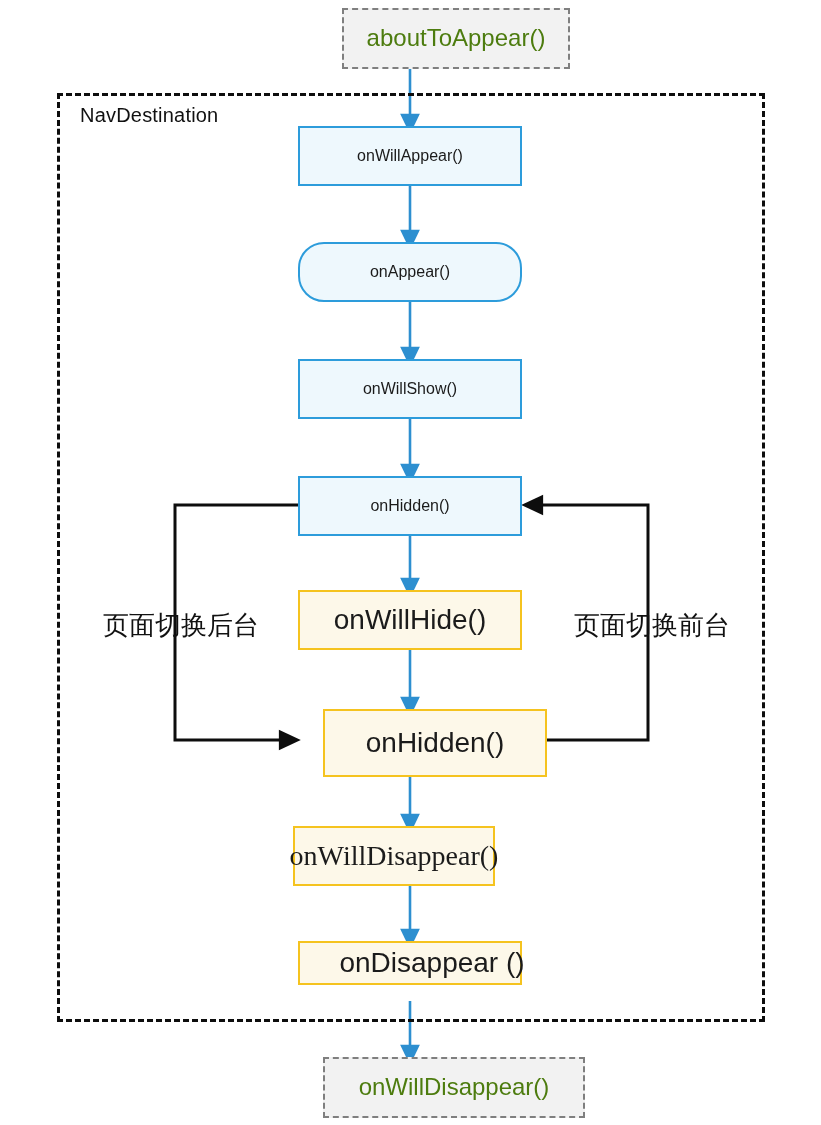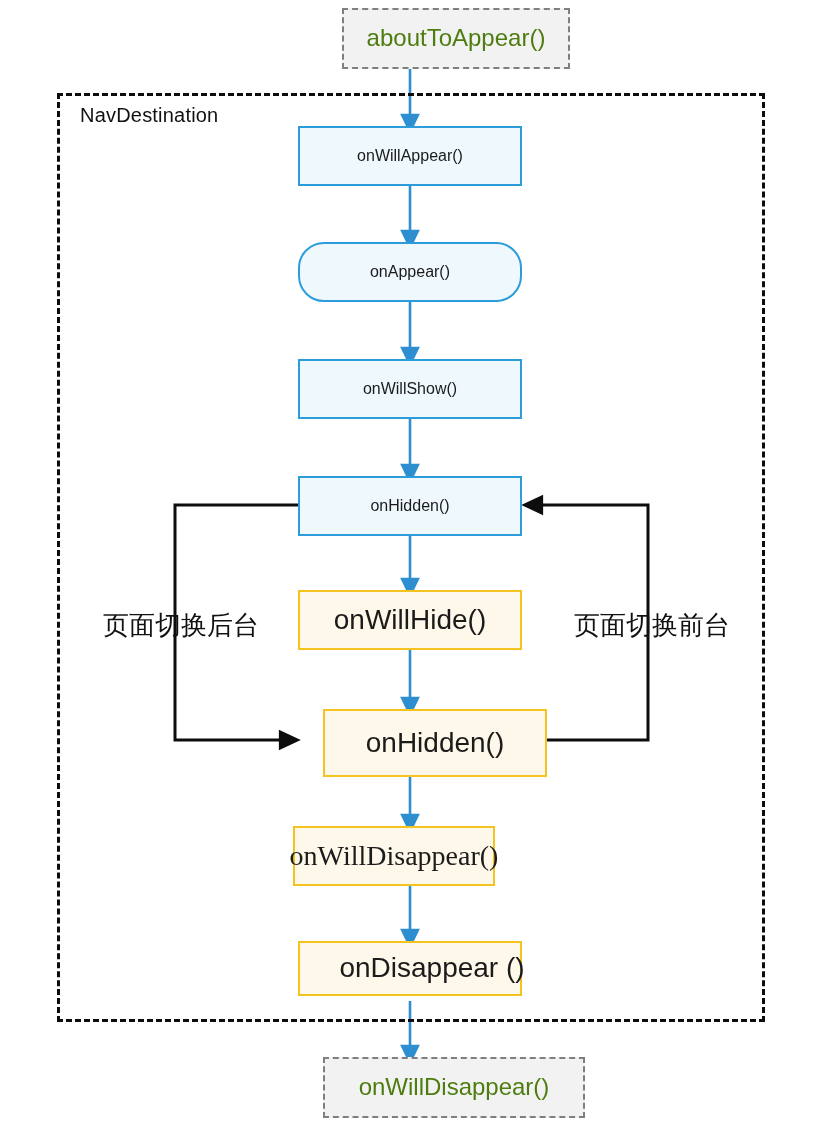--- a/index.html
+++ b/index.html
@@ -110,21 +110,21 @@
   <div class="node node-blue" style="left:298px;top:359px;width:224px;height:60px;">onWillShow()</div>
 
   <div class="node node-blue" style="left:298px;top:476px;width:224px;height:60px;">onHidden()</div>
 
   <div class="node node-yellow" style="left:298px;top:590px;width:224px;height:60px;">onWillHide()</div>
 
   <div class="node node-yellow" style="left:298px;top:709px;width:224px;height:68px;margin-left:25px;">onHidden()</div>
 
   <div class="node node-yellow" style="left:293px;top:826px;width:202px;height:60px;font-family:Liberation Serif, serif;">onWillDisappear()</div>
 
-  <div class="node node-yellow" style="left:298px;top:941px;width:224px;height:55px;padding-left:44px;">onDisappear ()</div>
+  <div class="node node-yellow" style="left:298px;top:941px;width:224px;height:44px;padding-left:44px;">onDisappear ()</div>
 
   <div class="node node-dashed" style="left:279px;top:1057px;width:262px;height:61px;">onWillDisappear()</div>
 
   <div class="edge-label" style="left:103px;top:608px;">页面切换后台</div>
 
   <div class="edge-label" style="left:574px;top:608px;">页面切换前台</div>
 
 </div>
 
 </body></html>

